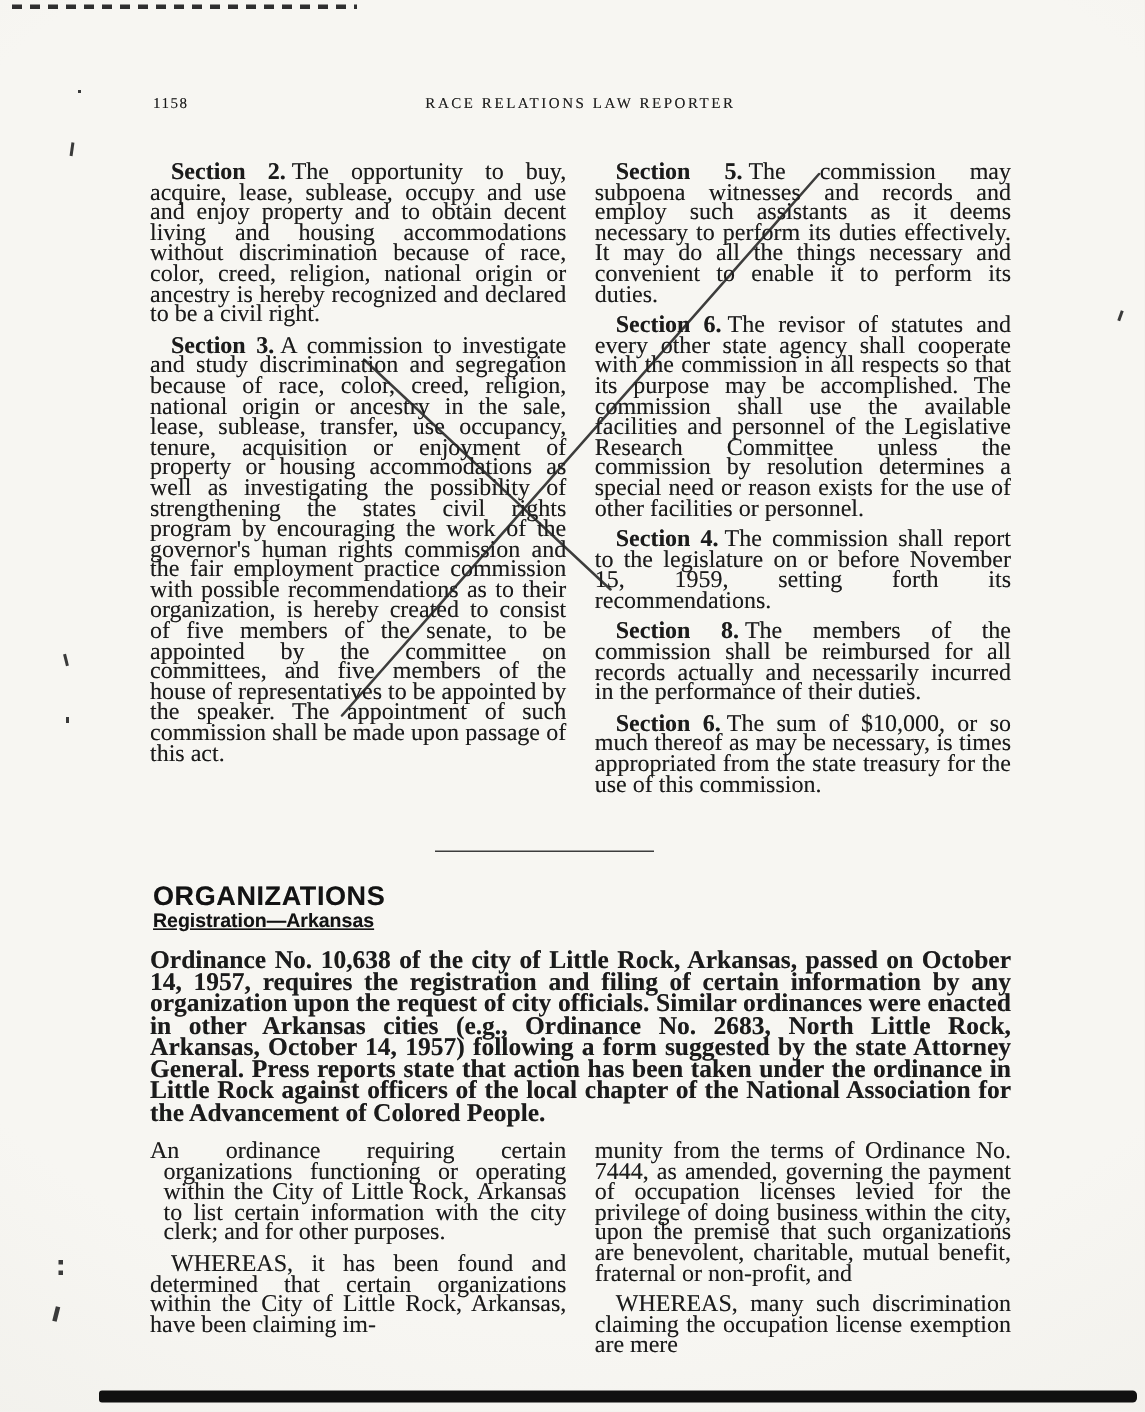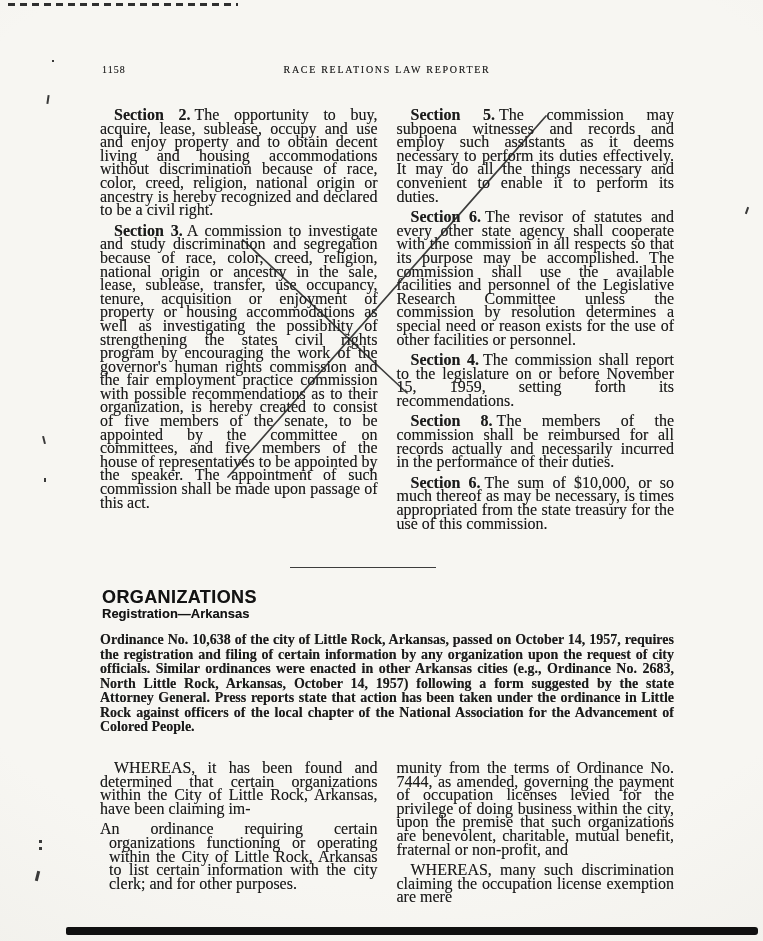--- a/index.html
+++ b/index.html
@@ -39,25 +39,25 @@
 
   
   .org-head {
     position:absolute; top:587px; left:102px;
     font-family:"Liberation Sans", sans-serif; font-weight:bold;
     font-size:18px; letter-spacing:.4px; color:#131313;
   }
   .org-sub {
     position:absolute; top:606px; left:102px;
     font-family:"Liberation Sans", sans-serif; font-weight:bold;
-    font-size:13px; color:#131313;
+    font-size:13px; color:#131313;text-decoration:underline;
   }
   .abstract {
     position:absolute; top:633px; left:100px; width:574px; margin:0;
-    font-weight:bold; font-size:14px; line-height:14.5px; text-align:justify;
+    font-weight:bold; font-size:17px; line-height:14.5px; text-align:justify;
   }
 
   
   .cross { position:absolute; left:0; top:0; pointer-events:none; }
   .bottom-bar {
     position:absolute; top:927px; left:66px; width:692px; height:8px;
     background:#101010; border-radius:2px 3px 3px 2px;
   }
   .dashes {
     position:absolute; top:3px; left:8px; width:230px; height:2.5px;
@@ -114,22 +114,22 @@
   </div>
 
   <div class="divider"></div>
 
   <div class="org-head">ORGANIZATIONS</div>
   <div class="org-sub">Registration—Arkansas</div>
   <p class="abstract">Ordinance No. 10,638 of the city of Little Rock, Arkansas, passed on October 14, 1957, requires the registration and filing of certain information by any organization upon the request of city officials. Similar ordinances were enacted in other Arkansas cities (e.g., Ordinance No. 2683, North Little Rock, Arkansas, October 14, 1957) following a form suggested by the state Attorney General. Press reports state that action has been taken under the ordinance in Little Rock against officers of the local chapter of the National Association for the Advancement of Colored People.</p>
 
   <div class="cols article">
     <div class="col">
+      <p class="para hang">An ordinance requiring certain organizations functioning or operating within the City of Little Rock, Arkansas to list certain information with the city clerk; and for other purposes.</p>
       <p class="para">WHEREAS, it has been found and determined that certain organizations within the City of Little Rock, Arkansas, have been claiming im-</p>
-      <p class="para hang">An ordinance requiring certain organizations functioning or operating within the City of Little Rock, Arkansas to list certain information with the city clerk; and for other purposes.</p>
     </div>
     <div class="col">
       <p class="para flush">munity from the terms of Ordinance No. 7444, as amended, governing the payment of occupation licenses levied for the privilege of doing business within the city, upon the premise that such organizations are benevolent, charitable, mutual benefit, fraternal or non-profit, and</p>
       <p class="para">WHEREAS, many such discrimination claiming the occupation license exemption are mere</p>
     </div>
   </div>
 
   <svg class="cross" width="763" height="941" viewBox="0 0 763 941">
     <line x1="546" y1="116" x2="228" y2="477" stroke="#242424" stroke-width="1.7" stroke-linecap="round" opacity="0.88"></line>
     <line x1="243" y1="240" x2="407" y2="393" stroke="#242424" stroke-width="1.7" stroke-linecap="round" opacity="0.88"></line>

